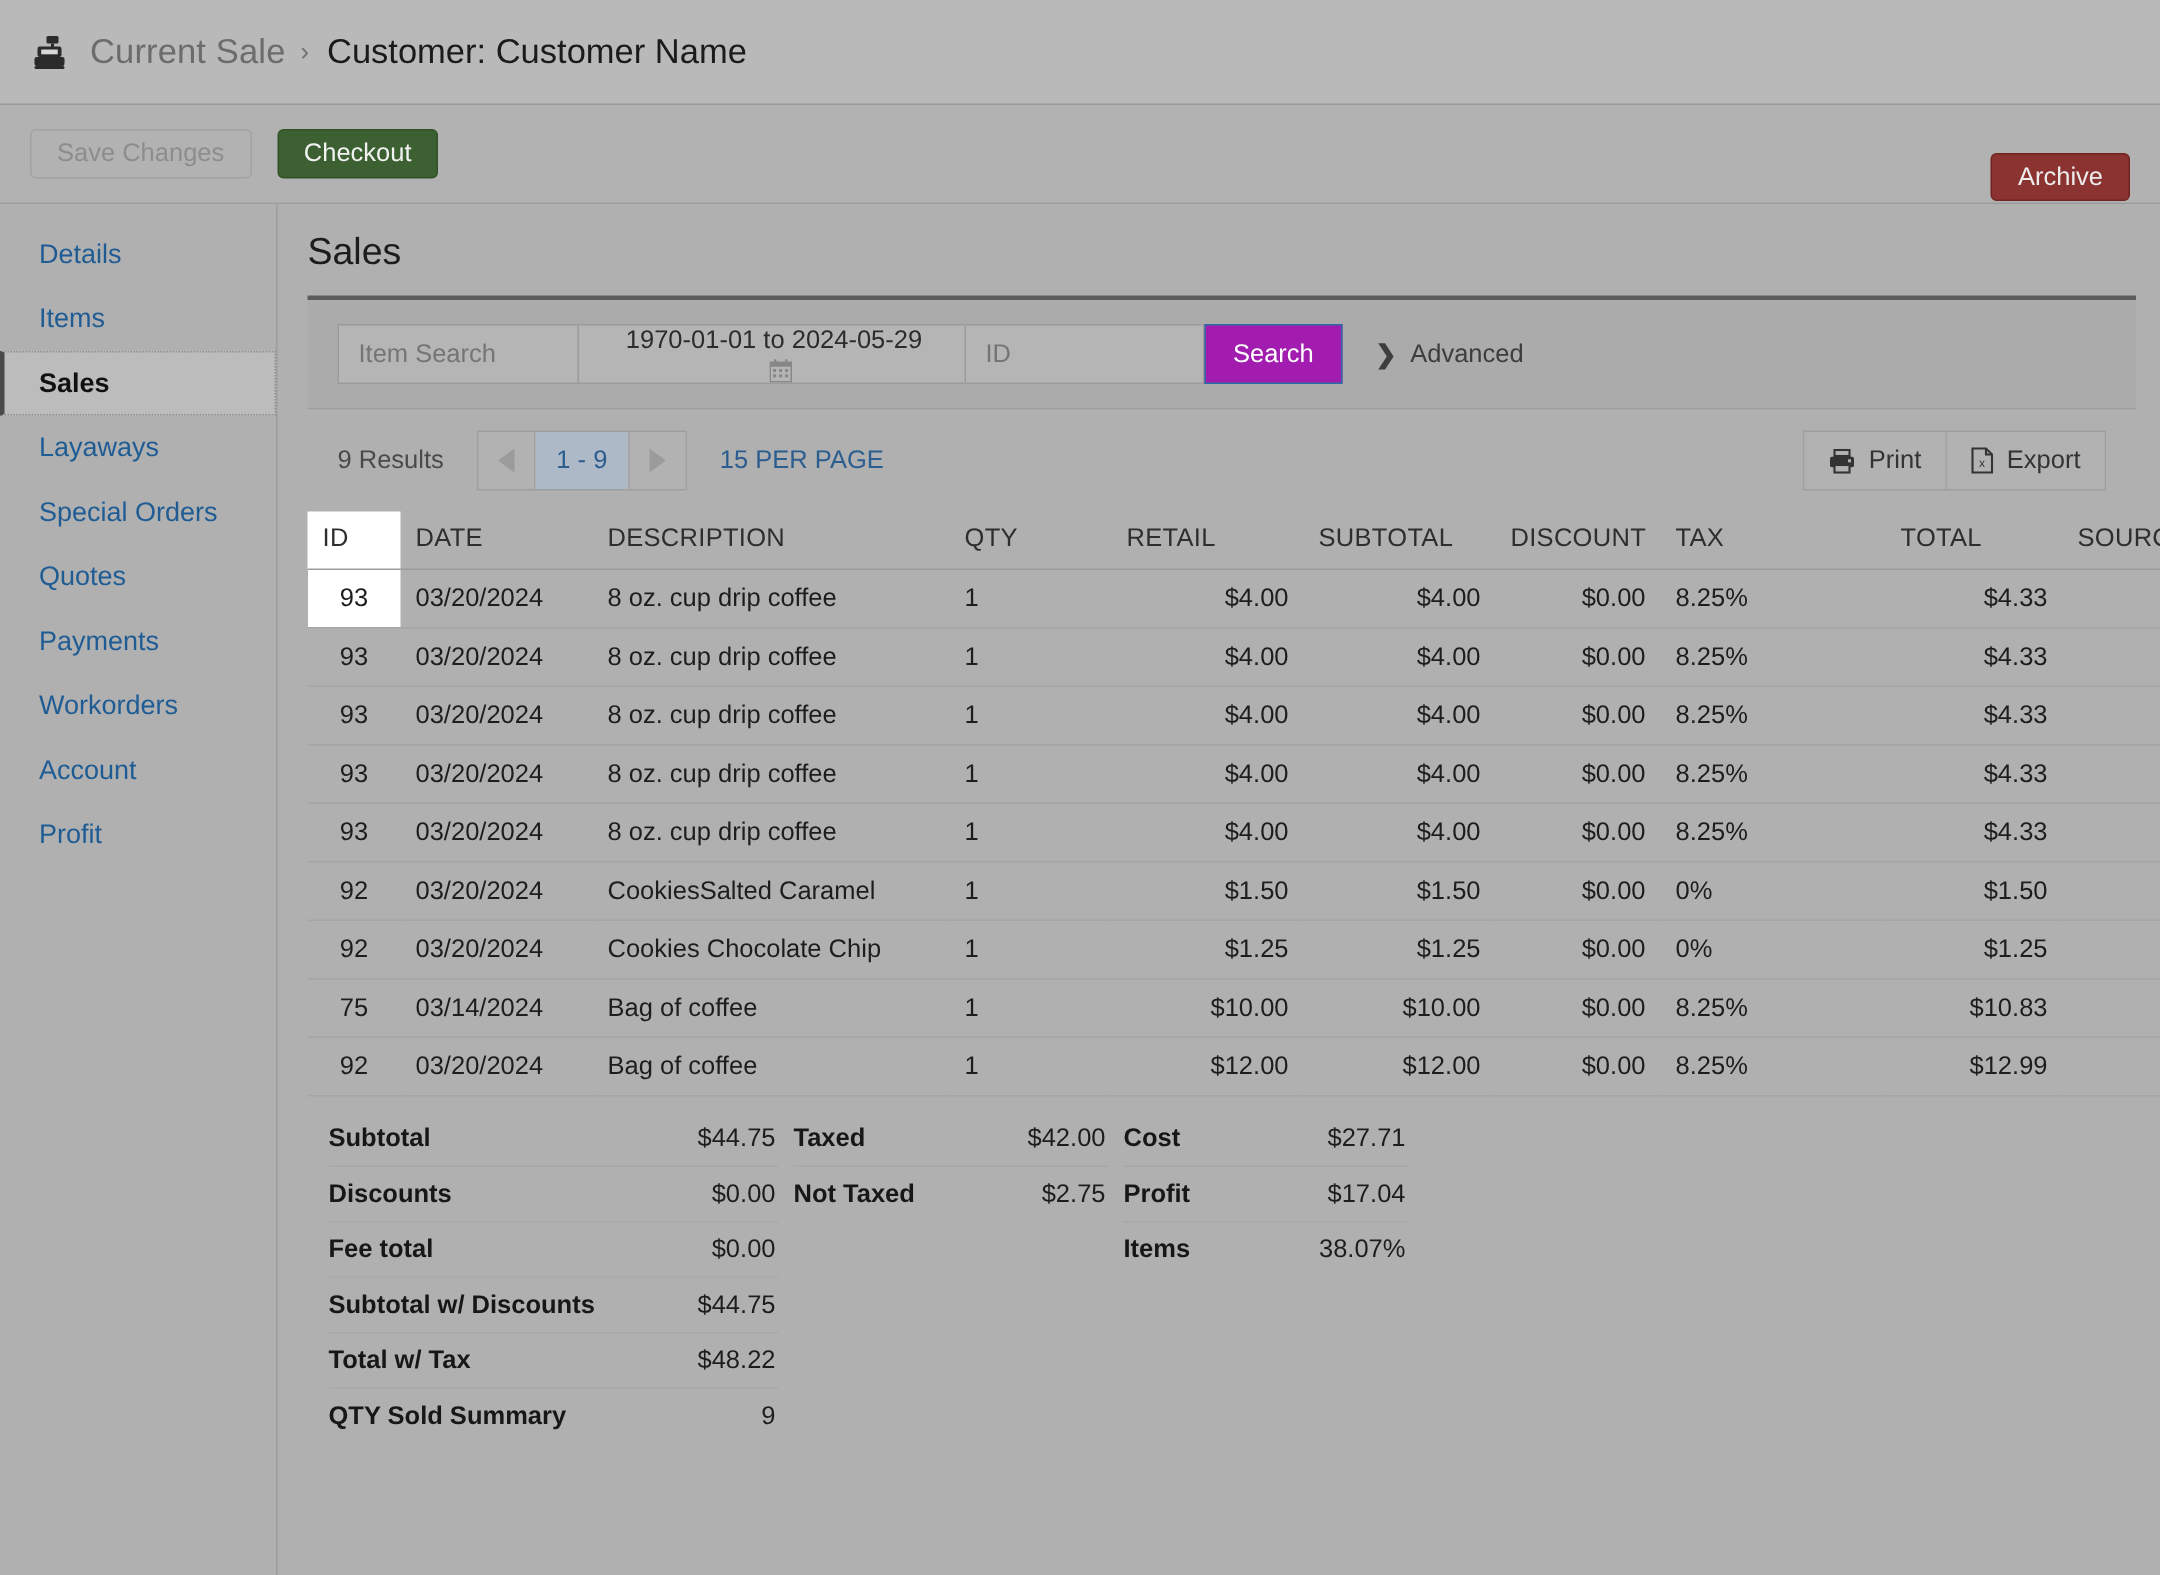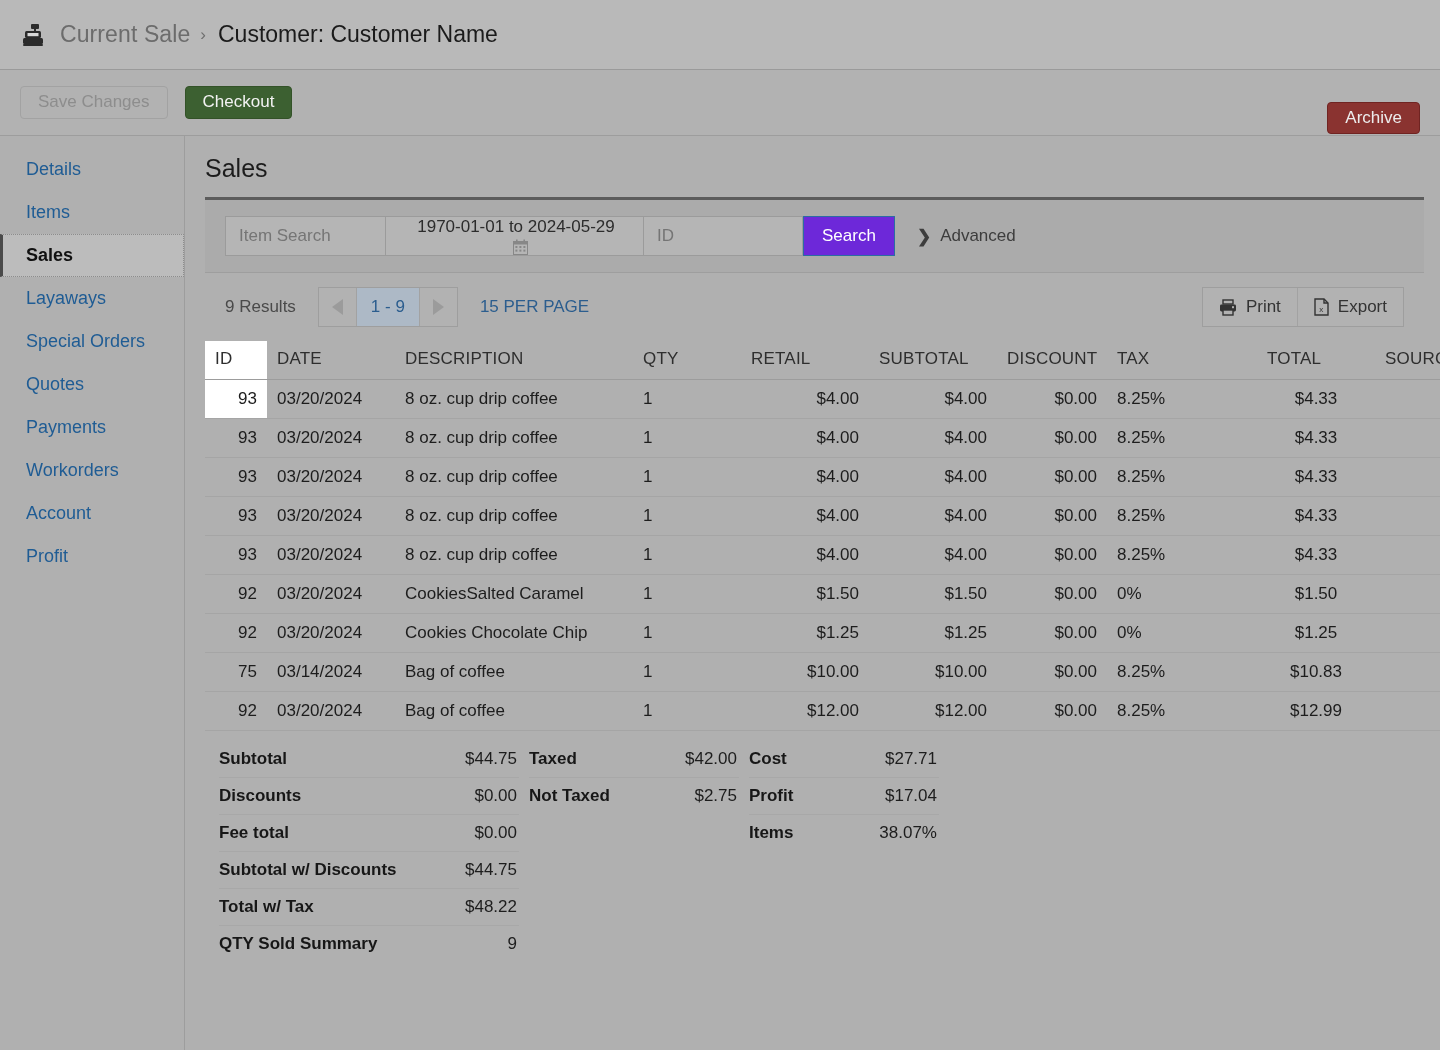--- a/index.html
+++ b/index.html
@@ -138,21 +138,21 @@
     width: 258px;
     border-right: none;
     color: #2c2c2c;
     justify-content: space-between;
     padding-right: 10px;
     flex-direction: column;
   }
   .cal-icon { width: 15px; height: 16px; flex: none; margin-left: 8px; opacity: .6; }
   .fld-id { width: 160px; }
   .btn-search {
-    background: #6d28d9;
+    background: #a21caf;
     color: #fff;
     border: 1px solid #2b6ca3;
     height: 40px;
     font-size: 17px;
     padding: 0 18px;
     cursor: pointer;
   }
   .advanced {
     display: flex;
     align-items: center;
@@ -225,29 +225,29 @@
     text-align: left;
     letter-spacing: .2px;
   }
   table.grid td {
     padding: 9px 10px;
     border-bottom: 1px solid #a5a5a5;
     color: #1d1d1d;
     white-space: nowrap;
     overflow: hidden;
   }
-  .c-id    { width: 62px;  text-align: right; }
+  .c-id    { width: 62px;  text-align: center; }
   .c-date  { width: 128px; text-align: left; }
   .c-desc  { width: 238px; text-align: left; }
   .c-qty   { width: 108px; text-align: left; }
   .c-retail{ width: 128px; text-align: right; }
   .c-sub   { width: 128px; text-align: right; }
   .c-disc  { width: 110px; text-align: right; }
   .c-tax   { width: 150px; text-align: left; padding-left: 18px; }
-  .c-total { width: 118px; text-align: center; }
+  .c-total { width: 118px; text-align: right; }
   .c-src   { width: 100px; text-align: left; padding-left: 14px; }
   td.link, .c-id-cell { color: #2b5d8e; }
   td.link { cursor: pointer; }
   .hl { background: #ffffff; }
 
   
   .totals {
     display: flex;
     align-items: flex-start;
     padding: 10px 0 0 14px;

